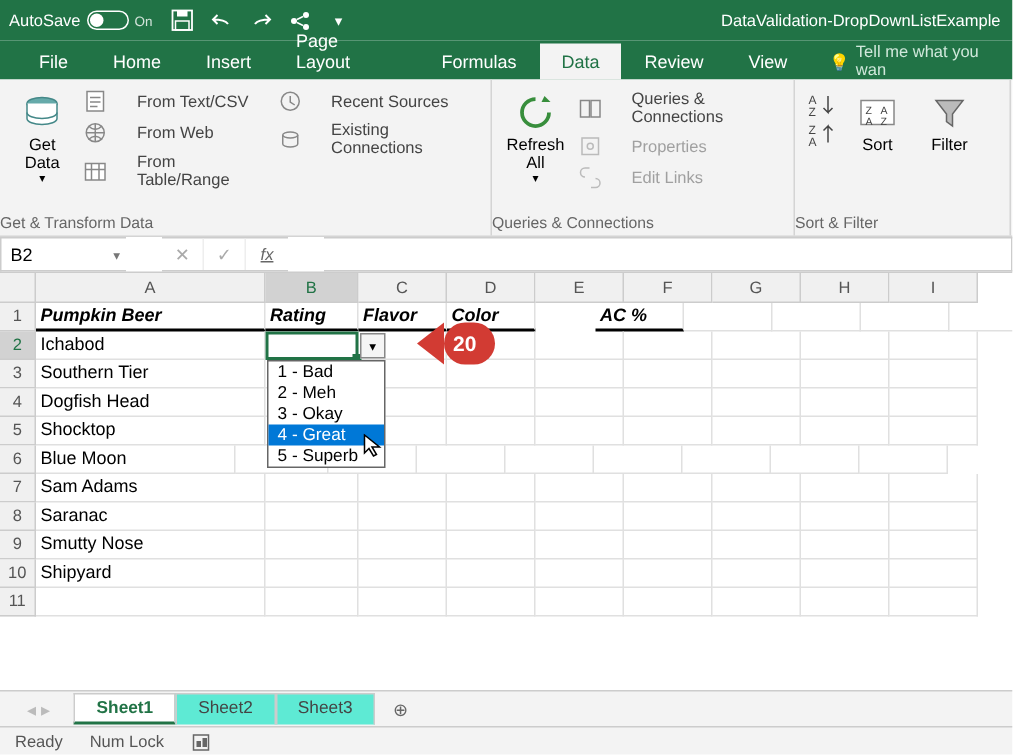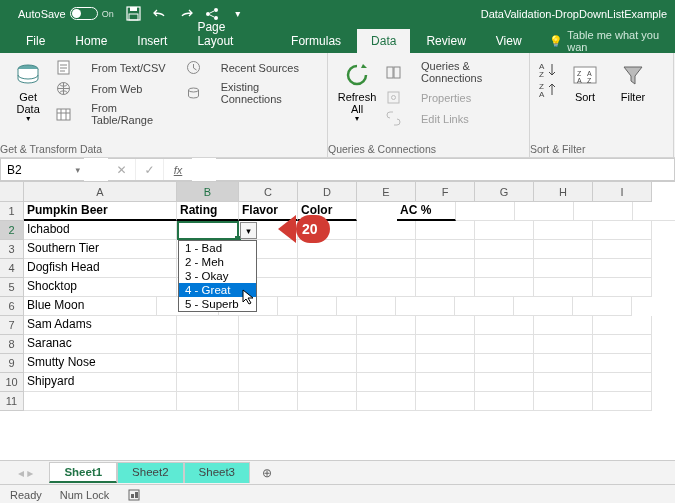--- a/index.html
+++ b/index.html
@@ -1,19 +1,19 @@
 <!DOCTYPE html>
 <html><head>
 <meta charset="utf-8">
 <style>
 * { margin: 0; padding: 0; box-sizing: border-box; font-family: "Segoe UI", Tahoma, sans-serif; }
 body { width: 675px; height: 503px; overflow: hidden; background: #fff; font-size: 12px; position: relative; }
 
 
-.titlebar { height: 27px; background: #217346; display: flex; align-items: center; color: #fff; padding: 0 18px; gap: 6px; }
+.titlebar { height: 27px; background: #217346; display: flex; align-items: center; color: #fff; padding: 0 6px; gap: 6px; }
 .autosave { display: flex; align-items: center; font-size: 11px; gap: 4px; }
 .switch { width: 28px; height: 13px; border: 1px solid #fff; border-radius: 7px; position: relative; }
 .switch::after { content: ""; width: 9px; height: 9px; background: #fff; border-radius: 50%; position: absolute; left: 1px; top: 1px; }
 .qat { display: flex; gap: 10px; align-items: center; margin-left: 6px; }
 .qat-icon { width: 16px; height: 16px; display: flex; align-items: center; justify-content: center; }
 .doc-title { position: absolute; right: 8px; font-size: 11px; color: #fff; }
 
 
 .ribbon-tabs { height: 26px; background: #217346; display: flex; align-items: flex-end; padding-left: 12px; gap: 2px; }
 .ribbon-tab { padding: 5px 14px; font-size: 12px; color: #fff; cursor: pointer; }
@@ -46,21 +46,21 @@
 .hdr-corner { position: absolute; left: 0; top: 0; width: 24px; height: 20px; background: #f0f0f0; border-right: 1px solid #ccc; border-bottom: 1px solid #ccc; }
 .colhdrs { position: absolute; left: 24px; top: 0; height: 20px; display: flex; }
 .colhdr { height: 20px; border-right: 1px solid #ccc; border-bottom: 1px solid #ccc; background: #f0f0f0; text-align: center; font-size: 11px; color: #555; display: flex; align-items: center; justify-content: center; }
 .colhdr.sel { background: #d2d2d2; color: #217346; }
 .rowhdrs { position: absolute; left: 0; top: 20px; width: 24px; }
 .rowhdr { height: 19px; border-right: 1px solid #ccc; border-bottom: 1px solid #ccc; background: #f0f0f0; display: flex; align-items: center; justify-content: center; font-size: 11px; color: #555; }
 .rowhdr.sel { background: #d2d2d2; color: #217346; }
 .cells { position: absolute; left: 24px; top: 20px; }
 .cellrow { display: flex; height: 19px; }
 .cell { height: 19px; border-right: 1px solid #e0e0e0; border-bottom: 1px solid #e0e0e0; font-size: 12px; padding: 1px 3px 0; overflow: hidden; white-space: nowrap; }
-.cell.hdr { font-weight: bold; border-bottom: 2px solid #000; }
+.cell.hdr { font-weight: bold; border-bottom: 2px solid #000; font-style: italic; }
 .active-cell { position: absolute; border: 2px solid #217346; background: #fff; }
 .active-cell::after { content: ""; width: 6px; height: 6px; background: #217346; position: absolute; right: -4px; bottom: -4px; }
 .dropbtn { position: absolute; width: 17px; height: 17px; border: 1px solid #888; background: #f5f5f5; display: flex; align-items: center; justify-content: center; font-size: 9px; }
 
 .dropdown { position: absolute; border: 1px solid #666; background: #fff; font-size: 11.5px; z-index: 10; }
 .dropdown .opt { padding: 1px 6px; cursor: pointer; }
 .dropdown .opt.sel { background: #0078d7; color: #fff; }
 .cursor-arrow { position: absolute; font-size: 14px; color: #000; z-index: 11; }
 
 .annot { position: absolute; z-index: 20; display: flex; align-items: center; }
@@ -123,21 +123,21 @@
   <div class="ribbon-tab">File</div>
   <div class="ribbon-tab">Home</div>
   <div class="ribbon-tab">Insert</div>
   <div class="ribbon-tab">Page Layout</div>
   <div class="ribbon-tab">Formulas</div>
   <div class="ribbon-tab active">Data</div>
   <div class="ribbon-tab">Review</div>
   <div class="ribbon-tab">View</div>
   <div class="tell-me">
     <span>💡</span>
-    <span>Table me what you wan</span>
+    <span>Tell me what you wan</span>
   </div>
 </div>
 
 <div class="ribbon">
   <div class="rgroup" style="width:328px">
     <div class="rgroup-upper">
       <div class="big-btn">
         <div class="ic">
             <svg width="28" height="28">
               <ellipse cx="14" cy="8" rx="10" ry="4" fill="#6aa" stroke="#488"></ellipse>

